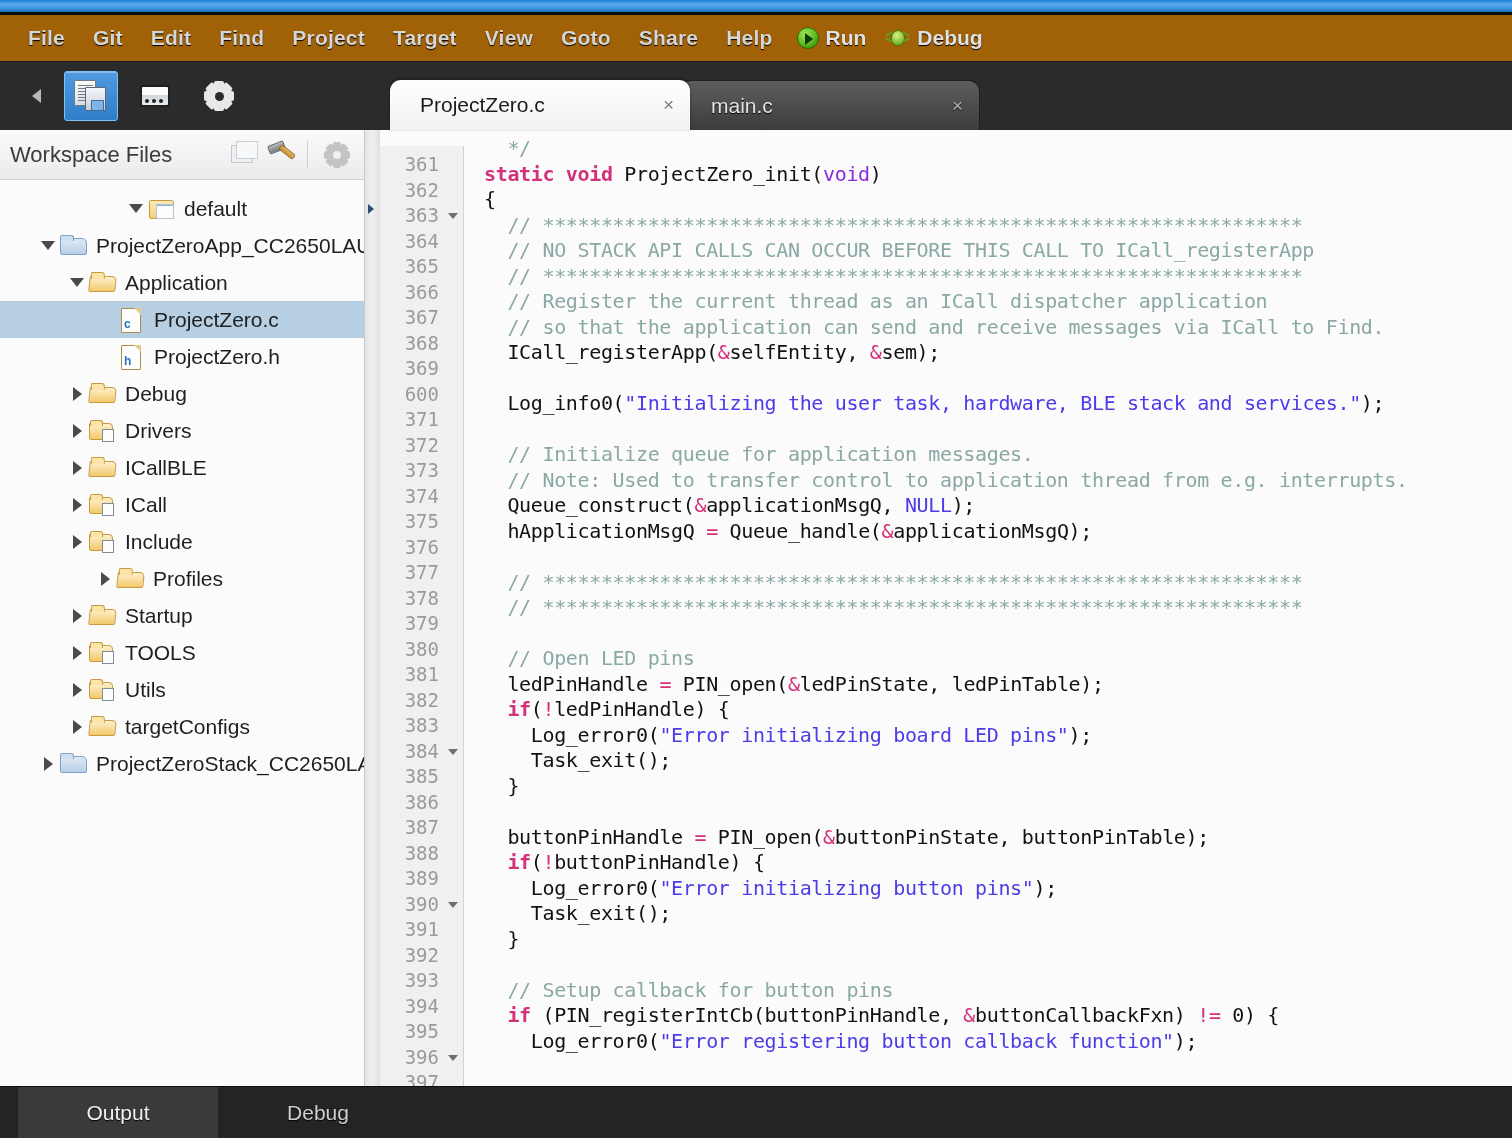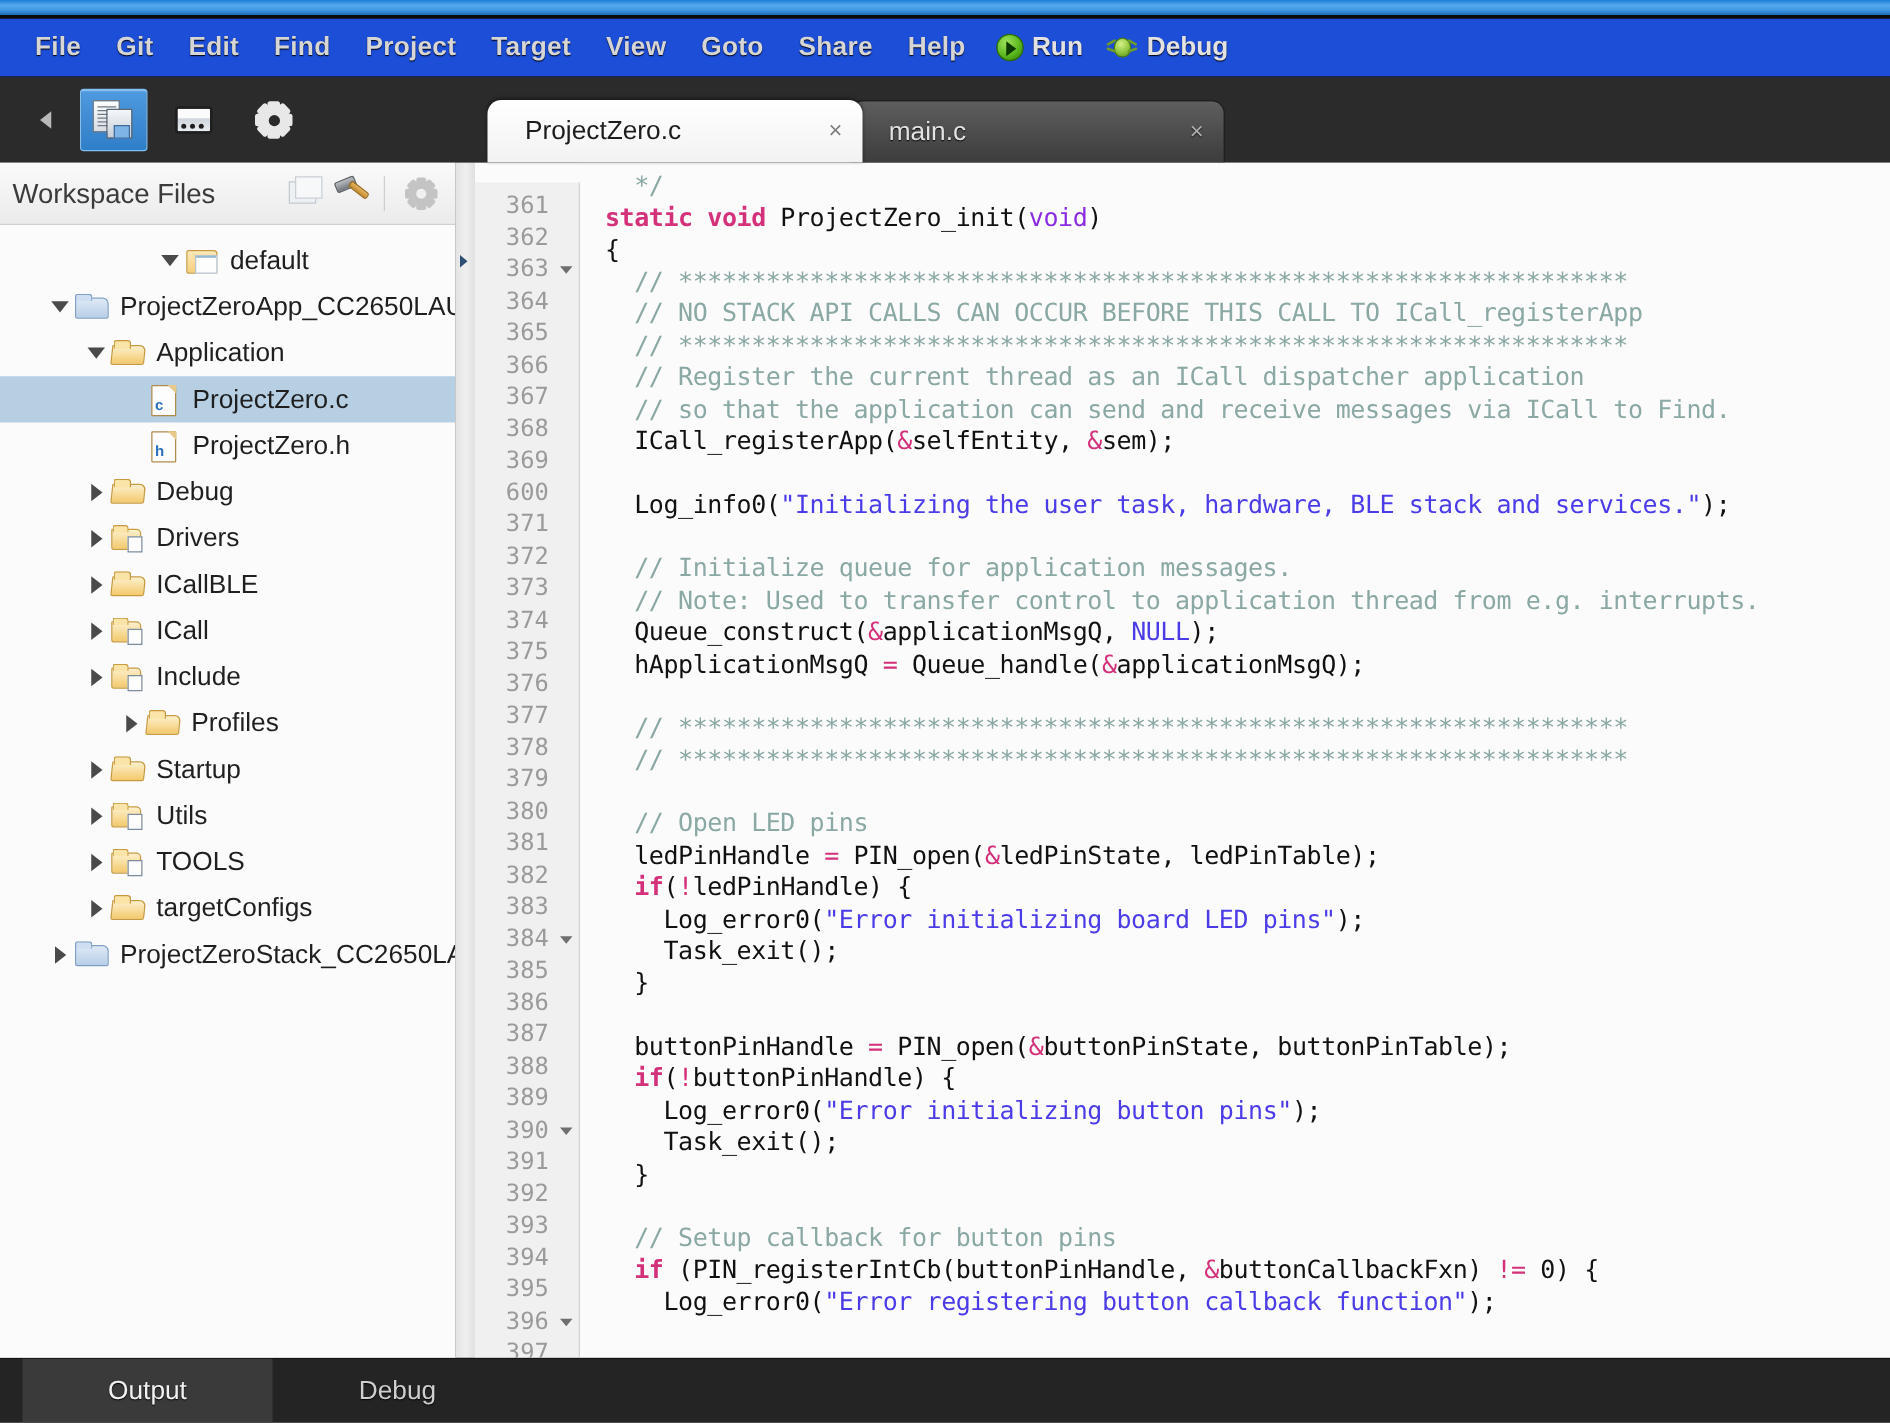--- a/index.html
+++ b/index.html
@@ -15,21 +15,21 @@
   .titlestrip {
     height: 12px; width: 100%;
     background: linear-gradient(to bottom, #1b7fd4 0%, #56a9ee 35%, #3d95e2 70%, #1a6cb5 100%);
     flex: 0 0 auto;
   }
   .titlestrip-shadow { height: 3px; background: #0c0c0c; flex: 0 0 auto; }
 
   
   .menubar {
     height: 47px; flex: 0 0 auto;
-    background: #1d4ed8;
+    background: #a16207;
     border-bottom: 1px solid #1a1a1a;
     display: flex; align-items: center;
     padding-left: 14px;
   }
   .menu-item {
     color: #d6d6d6;
     font-size: 21px;
     font-weight: bold;
     padding: 3px 14px;
     letter-spacing: 0.2px;
@@ -568,26 +568,26 @@
           <div class="node" style="padding-left: 66px;">
             <span class="twisty closed"></span>
             <span class="nicon">
               <span class="f-open"></span>
             </span>
             <span>Startup</span>
           </div>
           <div class="node" style="padding-left: 66px;">
             <span class="twisty closed"></span>
             <span class="nicon"><span class="f-doc"><span class="fld"></span><span class="ov"></span></span></span>
+            <span>TOOLS</span>
+          </div>
+          <div class="node" style="padding-left: 66px;">
+            <span class="twisty closed"></span>
+            <span class="nicon"><span class="f-doc"><span class="fld"></span><span class="ov"></span></span></span>
             <span>Utils</span>
-          </div>
-          <div class="node" style="padding-left: 66px;">
-            <span class="twisty closed"></span>
-            <span class="nicon"><span class="f-doc"><span class="fld"></span><span class="ov"></span></span></span>
-            <span>TOOLS</span>
           </div>
           <div class="node" style="padding-left: 66px;">
             <span class="twisty closed"></span>
             <span class="nicon">
               <span class="f-open"></span>
             </span>
             <span>targetConfigs</span>
           </div>
           <div class="node" style="padding-left: 37px;">
             <span class="twisty closed"></span>

